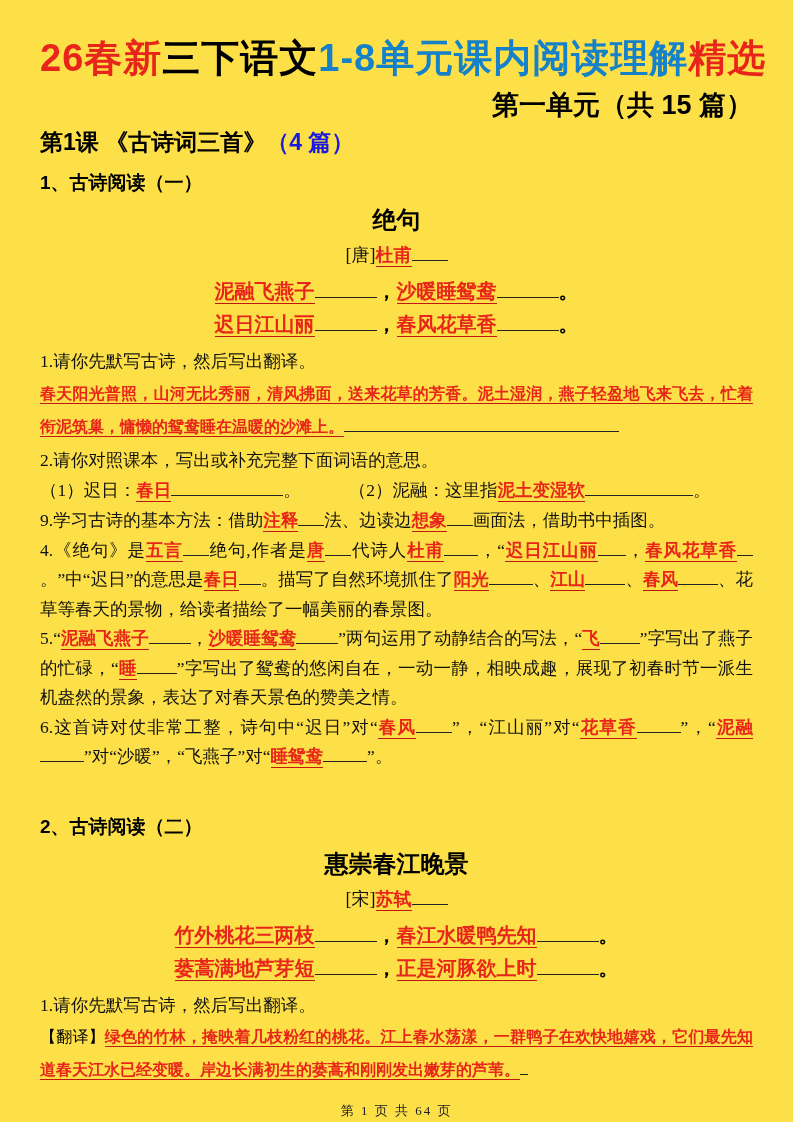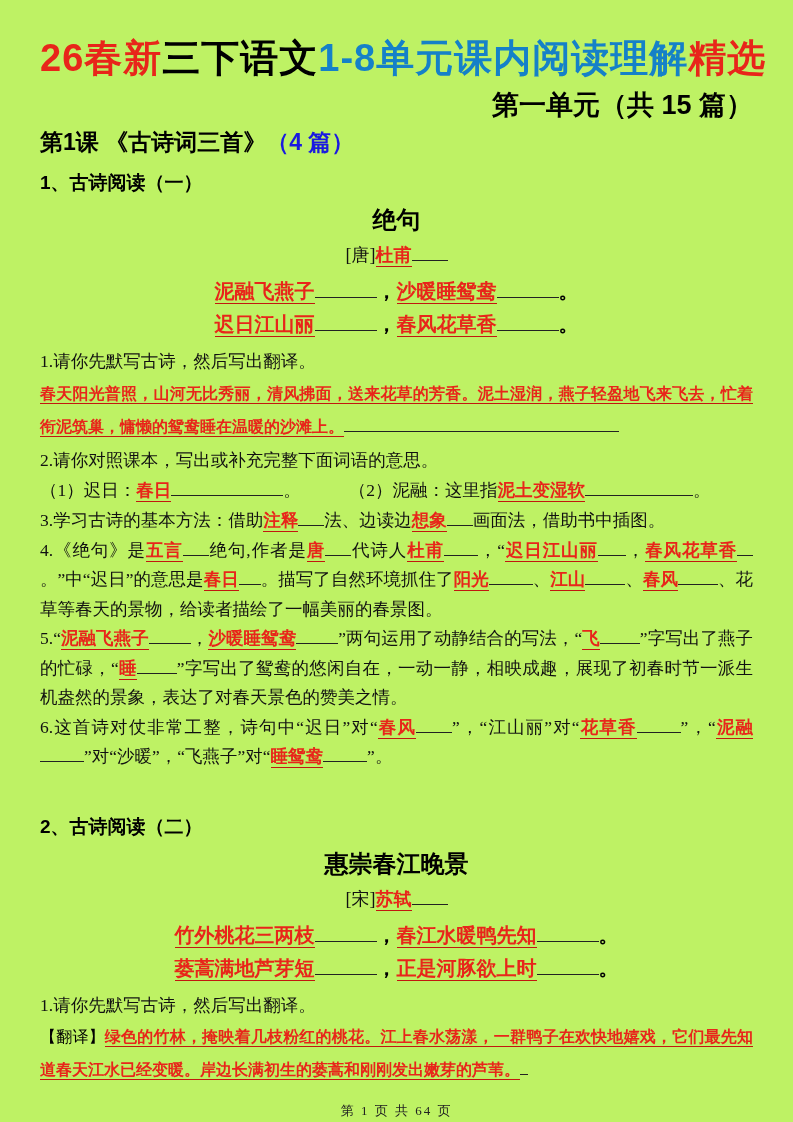--- a/index.html
+++ b/index.html
@@ -8,21 +8,21 @@
     --blue-title:#1581c8;
     --blue-count:#1a1ae0;
     --ink:#111;
     --blank:#222;
   }
   *{margin:0;padding:0;box-sizing:border-box;}
   html,body{background:#888;}
   .page{
     width:793px;height:1122px;
     margin:0 auto;
-    background:#bef264;
+    background:#fde047;
     padding:34px 40px 0 40px;
     overflow:hidden;
     font-family:"Liberation Serif","DejaVu Serif",serif;
     color:var(--ink);
     position:relative;
   }
   
   .doc-title{
     font-family:"Liberation Sans","DejaVu Sans",sans-serif;
     font-weight:bold;font-size:38px;line-height:1.3;
@@ -108,21 +108,21 @@
   <div class="author-line"><span class="seg-k">[唐]</span><span class="seg-r">杜甫</span><span class="seg-b" style="width: 36px;"></span></div>
   <div class="poem-line"><span class="seg-r">泥融飞燕子</span><span class="seg-b" style="width: 62px;"></span><span class="seg-k">，</span><span class="seg-r">沙暖睡鸳鸯</span><span class="seg-b" style="width: 62px;"></span><span class="seg-k">。</span></div>
   <div class="poem-line"><span class="seg-r">迟日江山丽</span><span class="seg-b" style="width: 62px;"></span><span class="seg-k">，</span><span class="seg-r">春风花草香</span><span class="seg-b" style="width: 62px;"></span><span class="seg-k">。</span></div>
 
   <p class="body-p" style="margin-top:7px;">1.请你先默写古诗，然后写出翻译。</p>
   <div class="answer-block"><span class="seg-r">春天阳光普照，山河无比秀丽，清风拂面，送来花草的芳香。泥土湿润，燕子轻盈地飞来飞去，忙着衔泥筑巢，慵懒的鸳鸯睡在温暖的沙滩上。</span><span class="seg-b" style="width: 275px;"></span></div>
 
   <p class="body-p" style="margin-top:3px;">2.请你对照课本，写出或补充完整下面词语的意思。</p>
   <p class="body-p" style="line-height:31px;"><span class="seg-k">（1）迟日：</span><span class="seg-r">春日</span><span class="seg-b" style="width: 112px;"></span><span class="seg-k">。</span><span class="seg-sp" style="width: 48px;"></span><span class="seg-k">（2）泥融：这里指</span><span class="seg-r">泥土变湿软</span><span class="seg-b" style="width: 108px;"></span><span class="seg-k">。</span></p>
 
-  <p class="body-p"><span class="seg-k">3.学习古诗的基本方法：借助</span><span class="seg-r">注释</span><span class="seg-b" style="width: 26px;"></span><span class="seg-k">法、边读边</span><span class="seg-r">想象</span><span class="seg-b" style="width: 26px;"></span><span class="seg-k">画面法，借助书中插图。</span></p>
+  <p class="body-p"><span class="seg-k">9.学习古诗的基本方法：借助</span><span class="seg-r">注释</span><span class="seg-b" style="width: 26px;"></span><span class="seg-k">法、边读边</span><span class="seg-r">想象</span><span class="seg-b" style="width: 26px;"></span><span class="seg-k">画面法，借助书中插图。</span></p>
   <p class="body-p"><span class="seg-k">4.《绝句》是</span><span class="seg-r">五言</span><span class="seg-b" style="width: 26px;"></span><span class="seg-k">绝句,作者是</span><span class="seg-r">唐</span><span class="seg-b" style="width: 26px;"></span><span class="seg-k">代诗人</span><span class="seg-r">杜甫</span><span class="seg-b" style="width: 34px;"></span><span class="seg-k">，“</span><span class="seg-r">迟日江山丽</span><span class="seg-b" style="width: 28px;"></span><span class="seg-k">，</span><span class="seg-r">春风花草香</span><span class="seg-b" style="width: 16px;"></span><span class="seg-k">。”中“迟日”的意思是</span><span class="seg-r">春日</span><span class="seg-b" style="width: 22px;"></span><span class="seg-k">。描写了自然环境抓住了</span><span class="seg-r">阳光</span><span class="seg-b" style="width: 44px;"></span><span class="seg-k">、</span><span class="seg-r">江山</span><span class="seg-b" style="width: 40px;"></span><span class="seg-k">、</span><span class="seg-r">春风</span><span class="seg-b" style="width: 40px;"></span><span class="seg-k">、花草等春天的景物，给读者描绘了一幅美丽的春景图。</span></p>
   <p class="body-p"><span class="seg-k">5.“</span><span class="seg-r">泥融飞燕子</span><span class="seg-b" style="width: 42px;"></span><span class="seg-k">，</span><span class="seg-r">沙暖睡鸳鸯</span><span class="seg-b" style="width: 42px;"></span><span class="seg-k">”两句运用了动静结合的写法，“</span><span class="seg-r">飞</span><span class="seg-b" style="width: 40px;"></span><span class="seg-k">”字写出了燕子的忙碌，“</span><span class="seg-r">睡</span><span class="seg-b" style="width: 40px;"></span><span class="seg-k">”字写出了鸳鸯的悠闲自在，一动一静，相映成趣，展现了初春时节一派生机盎然的景象，表达了对春天景色的赞美之情。</span></p>
   <p class="body-p"><span class="seg-k">6.这首诗对仗非常工整，诗句中“迟日”对“</span><span class="seg-r">春风</span><span class="seg-b" style="width: 36px;"></span><span class="seg-k">”，“江山丽”对“</span><span class="seg-r">花草香</span><span class="seg-b" style="width: 44px;"></span><span class="seg-k">”，“</span><span class="seg-r">泥融</span><span class="seg-b" style="width: 44px;"></span><span class="seg-k">”对“沙暖”，“飞燕子”对“</span><span class="seg-r">睡鸳鸯</span><span class="seg-b" style="width: 44px;"></span><span class="seg-k">”。</span></p>
 
   <div class="section-heading section2-gap">2、古诗阅读（二）</div>
 
   <div class="poem-title">惠崇春江晚景</div>
   <div class="author-line"><span class="seg-k">[宋]</span><span class="seg-r">苏轼</span><span class="seg-b" style="width: 36px;"></span></div>
   <div class="poem-line"><span class="seg-r">竹外桃花三两枝</span><span class="seg-b" style="width: 62px;"></span><span class="seg-k">，</span><span class="seg-r">春江水暖鸭先知</span><span class="seg-b" style="width: 62px;"></span><span class="seg-k">。</span></div>
   <div class="poem-line"><span class="seg-r">蒌蒿满地芦芽短</span><span class="seg-b" style="width: 62px;"></span><span class="seg-k">，</span><span class="seg-r">正是河豚欲上时</span><span class="seg-b" style="width: 62px;"></span><span class="seg-k">。</span></div>

